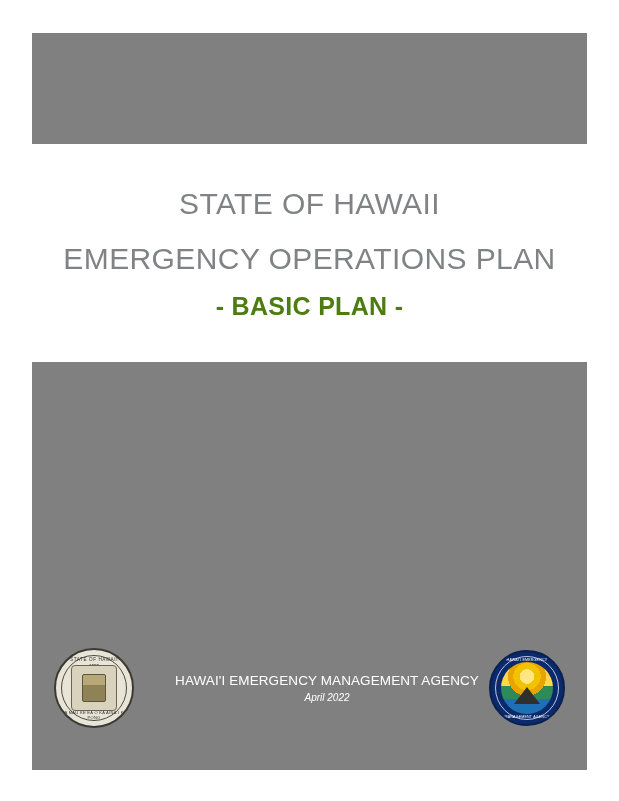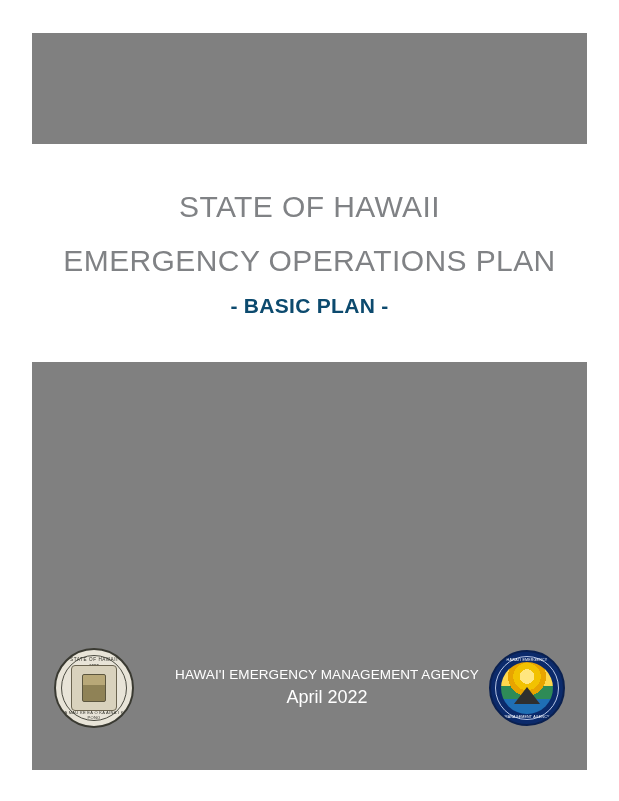--- a/index.html
+++ b/index.html
@@ -49,22 +49,22 @@
     text-align: center;
     white-space: nowrap;
   }
 
   .title-line.line2 {
     margin-top: 16px;
   }
 
   .subtitle-line {
     margin-top: 14px;
-    color: #0c4a6e;
-    font-size: 21px;
+    color: #4d7c0f;
+    font-size: 25px;
     font-weight: 700;
     text-align: center;
     letter-spacing: 0.3px;
     white-space: nowrap;
   }
 
   
   .footer {
     position: absolute;
     left: 0;
@@ -88,24 +88,25 @@
 
   .footer-agency {
     font-size: 13.5px;
     font-weight: 400;
     letter-spacing: 0.1px;
     white-space: nowrap;
     line-height: 1.35;
   }
 
   .footer-date {
-    font-size: 18px;
+    font-size: 10px;
     font-weight: 400;
     line-height: 1.35;
     margin-top: 1px;
+    font-style: italic;
   }
 
   
   .seal {
     position: relative;
     width: 76px;
     height: 76px;
     border-radius: 50%;
     background: #e8e4d8;
     border: 2px solid #3a3a32;

